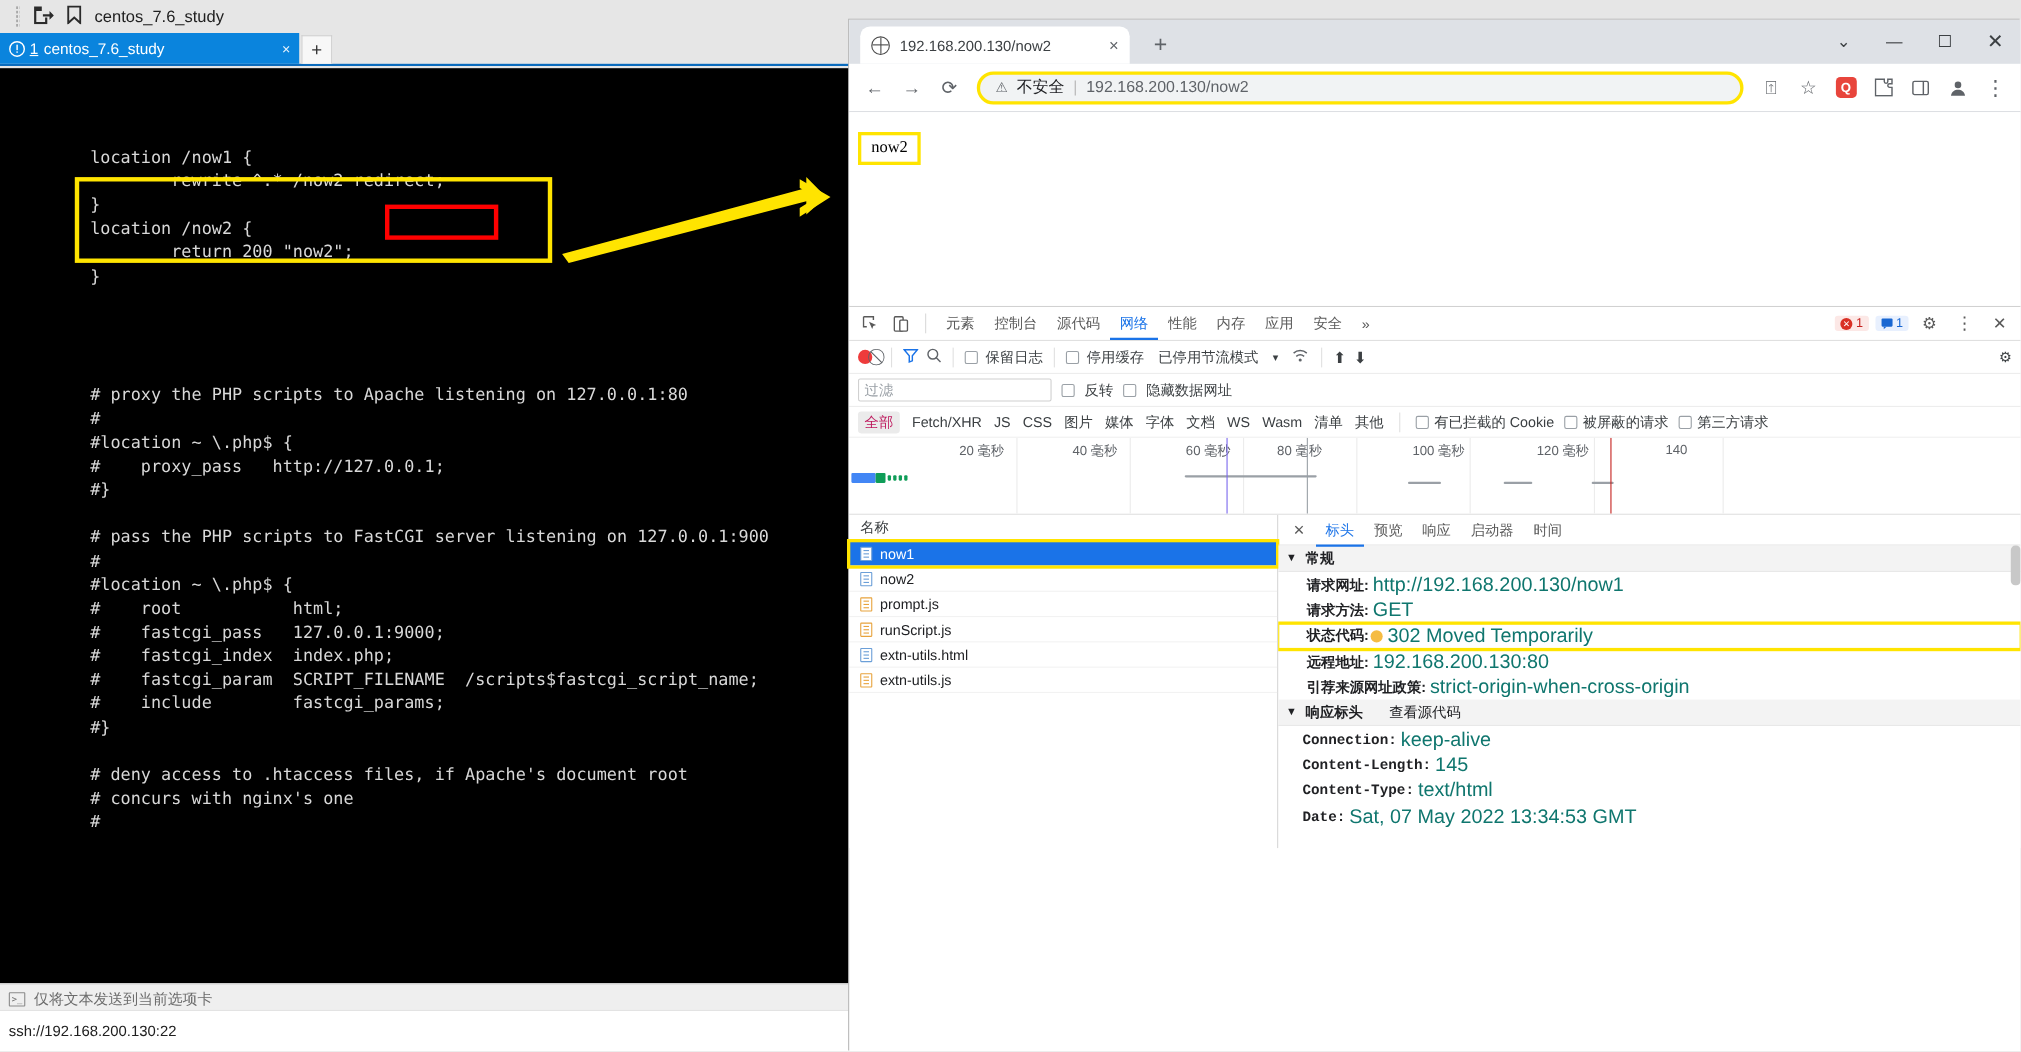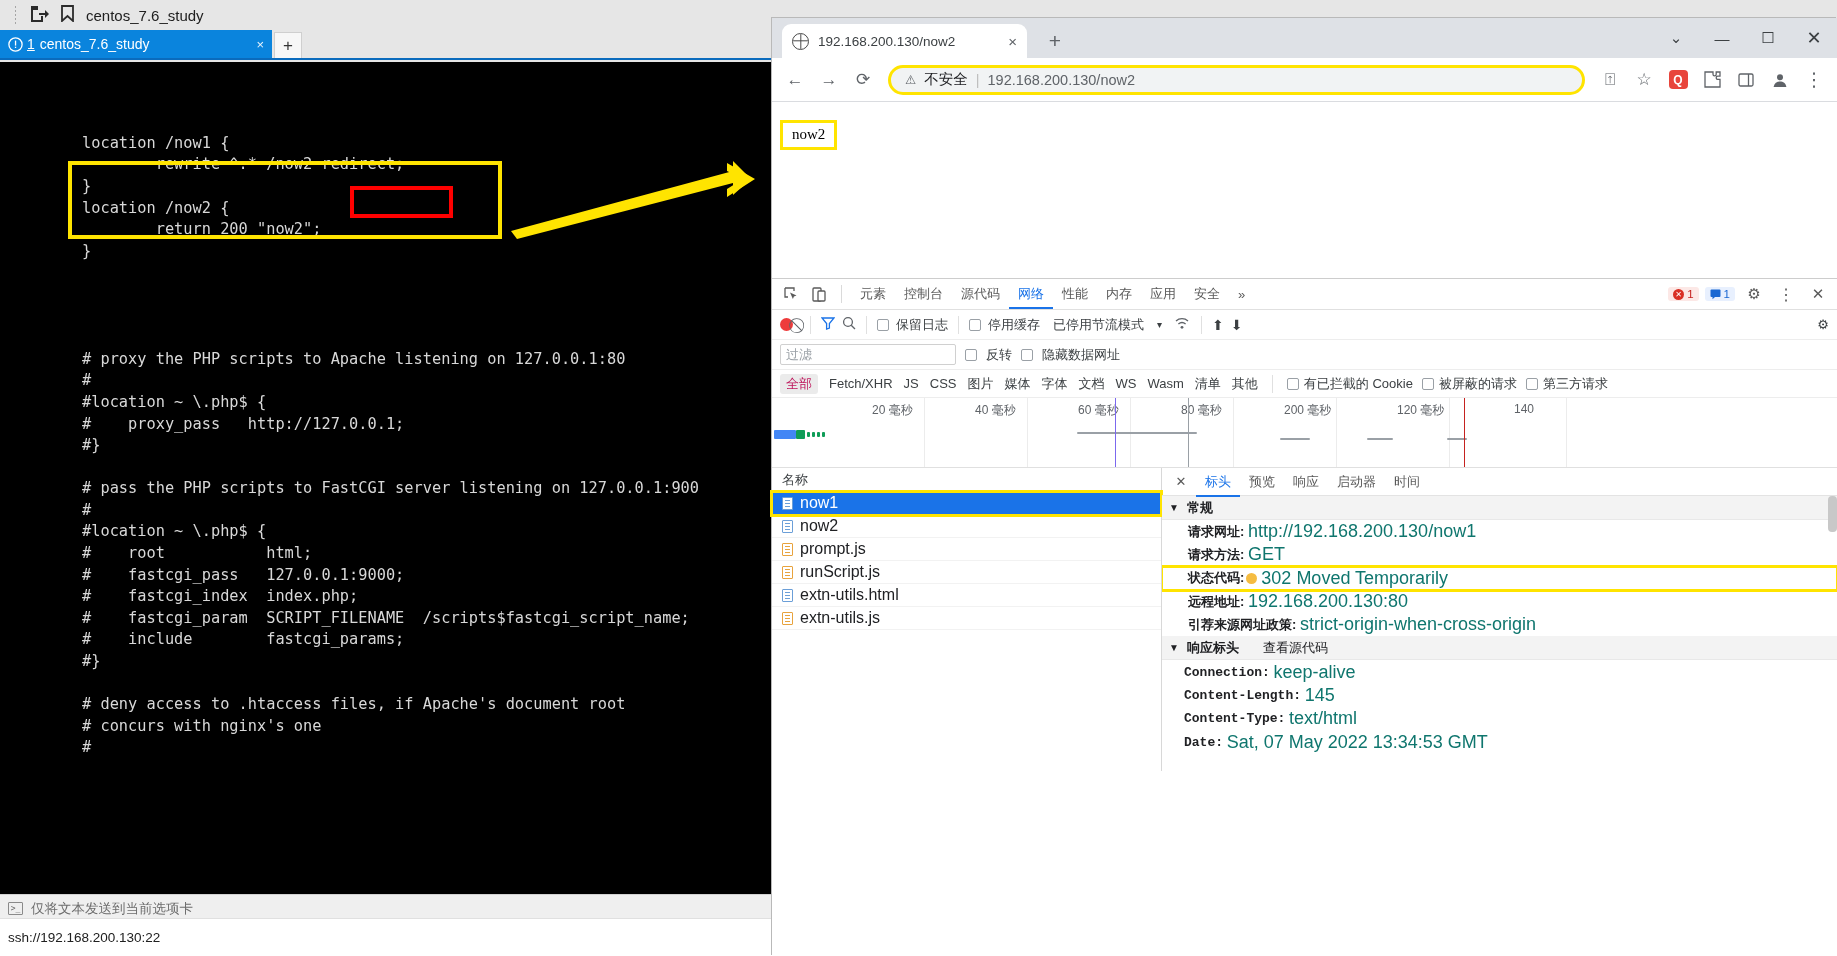--- a/index.html
+++ b/index.html
@@ -153,21 +153,21 @@
   .dt-timeline { height:70px; position:relative; border-bottom:1px solid #e0e0e0;
     background:#fff; overflow:hidden;}
   .tl-tick { position:absolute; top:4px; font-size:12px; color:#5f6368; }
   .tl-vline { position:absolute; top:0; bottom:0; width:1px; background:#ececec;}
   .tl-bar { position:absolute; height:9px; border-radius:1px;}
   .dt-bottom { display:flex; height:303px; }
   .dt-left { width:390px; border-right:1px solid #d8d8d8; }
   .dt-colhead { height:24px; display:flex; align-items:center; padding-left:10px;
     font-size:13px; color:#3c4043; border-bottom:1px solid #e5e5e5;}
   .req-row { height:23px; display:flex; align-items:center; gap:7px; padding-left:10px;
-     font-size:16px; color:#202124; border-bottom:1px solid #f2f2f2;}
+     font-size:13px; color:#202124; border-bottom:1px solid #f2f2f2;}
   .req-row.sel { background:#1a73e8; color:#fff; }
   .doc-ic { width:11px;height:13px;border:1.3px solid #6b9fd8;background:#fff;flex:none;
     position:relative;border-radius:1px;}
   .doc-ic:after{content:"";position:absolute;left:1.6px;top:2px;right:1.6px;height:1px;
     background:#6b9fd8;box-shadow:0 3px 0 #6b9fd8, 0 6px 0 #6b9fd8;}
   .doc-ic.js { border-color:#e8a33d; }
   .doc-ic.js:after{ background:#e8a33d; box-shadow:0 3px 0 #e8a33d,0 6px 0 #e8a33d;}
   .dt-right-pane { flex:1; position:relative; overflow:hidden;}
   .detail-tabs { height:28px; display:flex; align-items:center; gap:2px; padding-left:6px;
      border-bottom:1px solid #e3e3e3; font-size:13px; color:#5a5a5a;}
@@ -427,23 +427,23 @@
     </div>
 
     <div class="dt-timeline">
       <div id="tl-ticks">
           <div class="tl-tick" style="left: 100px; text-align: right;">20 毫秒</div>
           <div class="tl-vline" style="left: 152px;"></div>
           <div class="tl-tick" style="left: 203px;">40 毫秒</div>
           <div class="tl-vline" style="left: 255px;"></div>
           <div class="tl-tick" style="left: 306px;">60 毫秒</div>
           <div class="tl-vline" style="left: 358px;"></div>
-          <div class="tl-tick" style="left: 409px;">80 毫秒</div>
+          <div class="tl-tick" style="left: 389px;">80 毫秒</div>
           <div class="tl-vline" style="left: 461px;"></div>
-          <div class="tl-tick" style="left: 512px;">200 毫秒</div>
+          <div class="tl-tick" style="left: 512px;">100 毫秒</div>
           <div class="tl-vline" style="left: 564px;"></div>
           <div class="tl-tick" style="left: 625px;">120 毫秒</div>
           <div class="tl-vline" style="left: 677px;"></div>
           <div class="tl-tick" style="left: 742px;">140</div>
           <div class="tl-vline" style="left: 794px;"></div>
         </div>
       <div class="tl-bar" style="left:2px;top:32px;width:22px;background:#4286f5;"></div>
       <div class="tl-bar" style="left:24px;top:32px;width:9px;background:#0f9d58;"></div>
       <div class="tl-bar" style="left:35px;top:34px;width:3px;height:5px;background:#0f9d58;"></div>
       <div class="tl-bar" style="left:40px;top:34px;width:3px;height:5px;background:#0f9d58;"></div>

